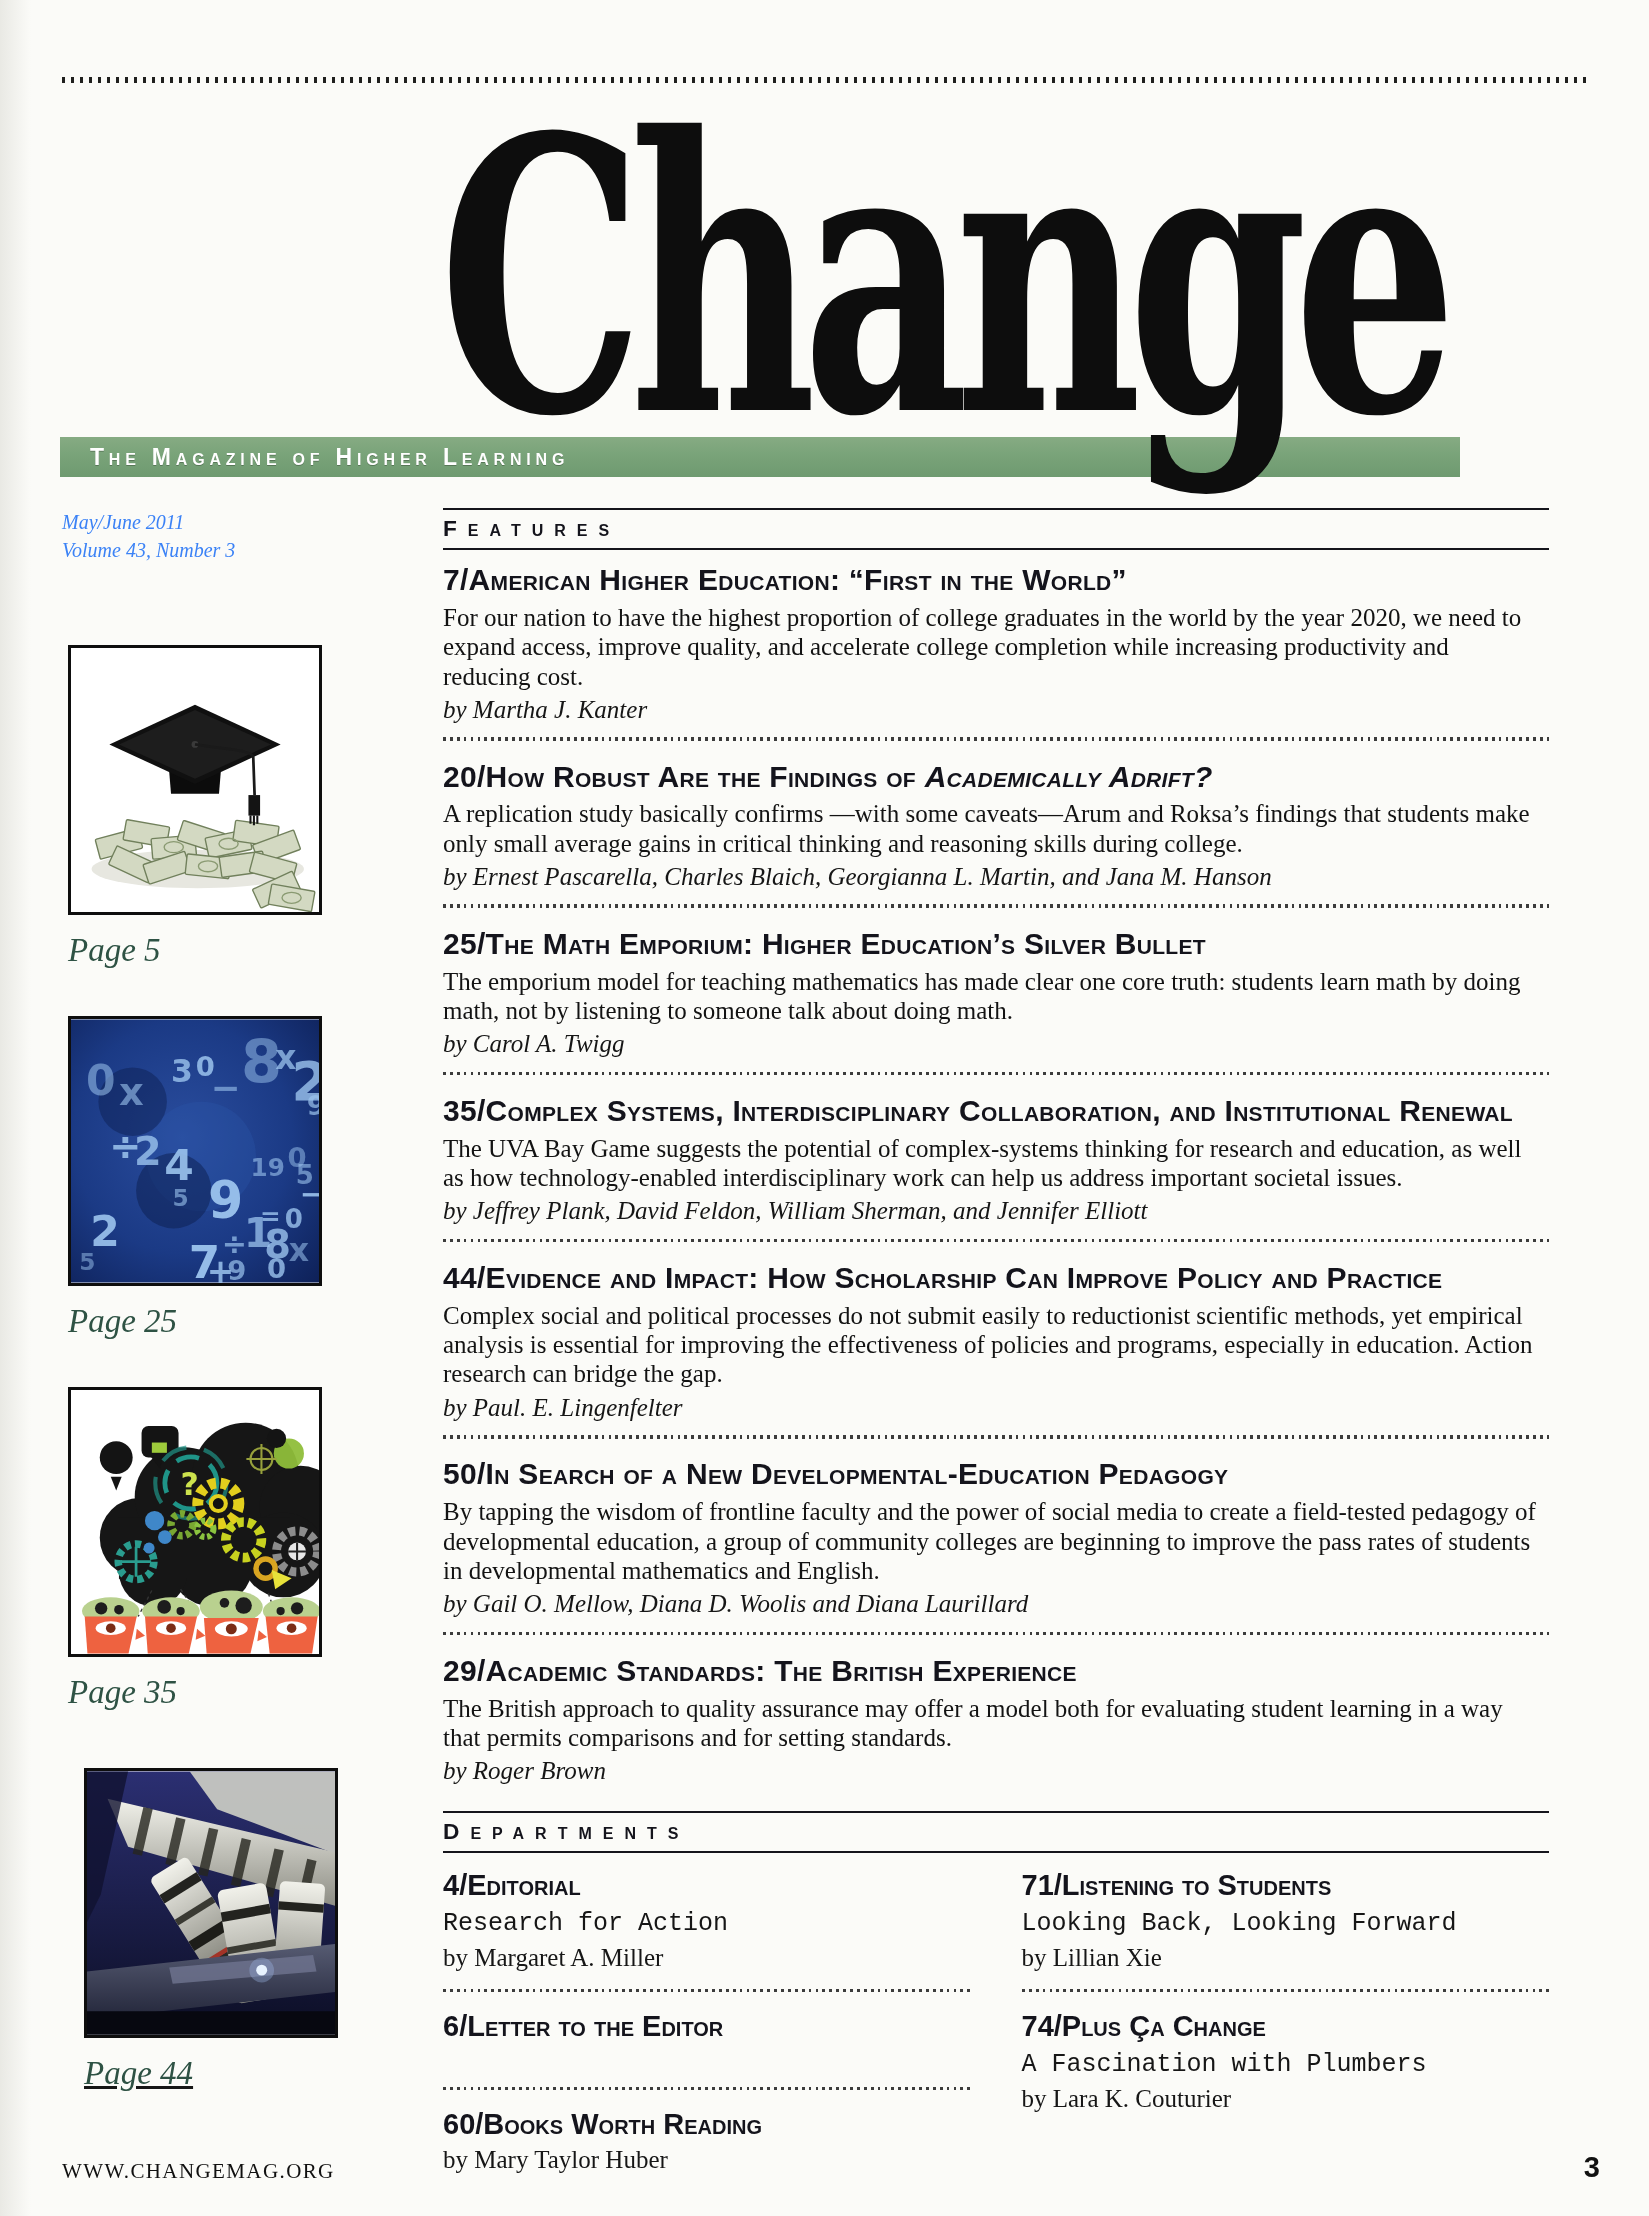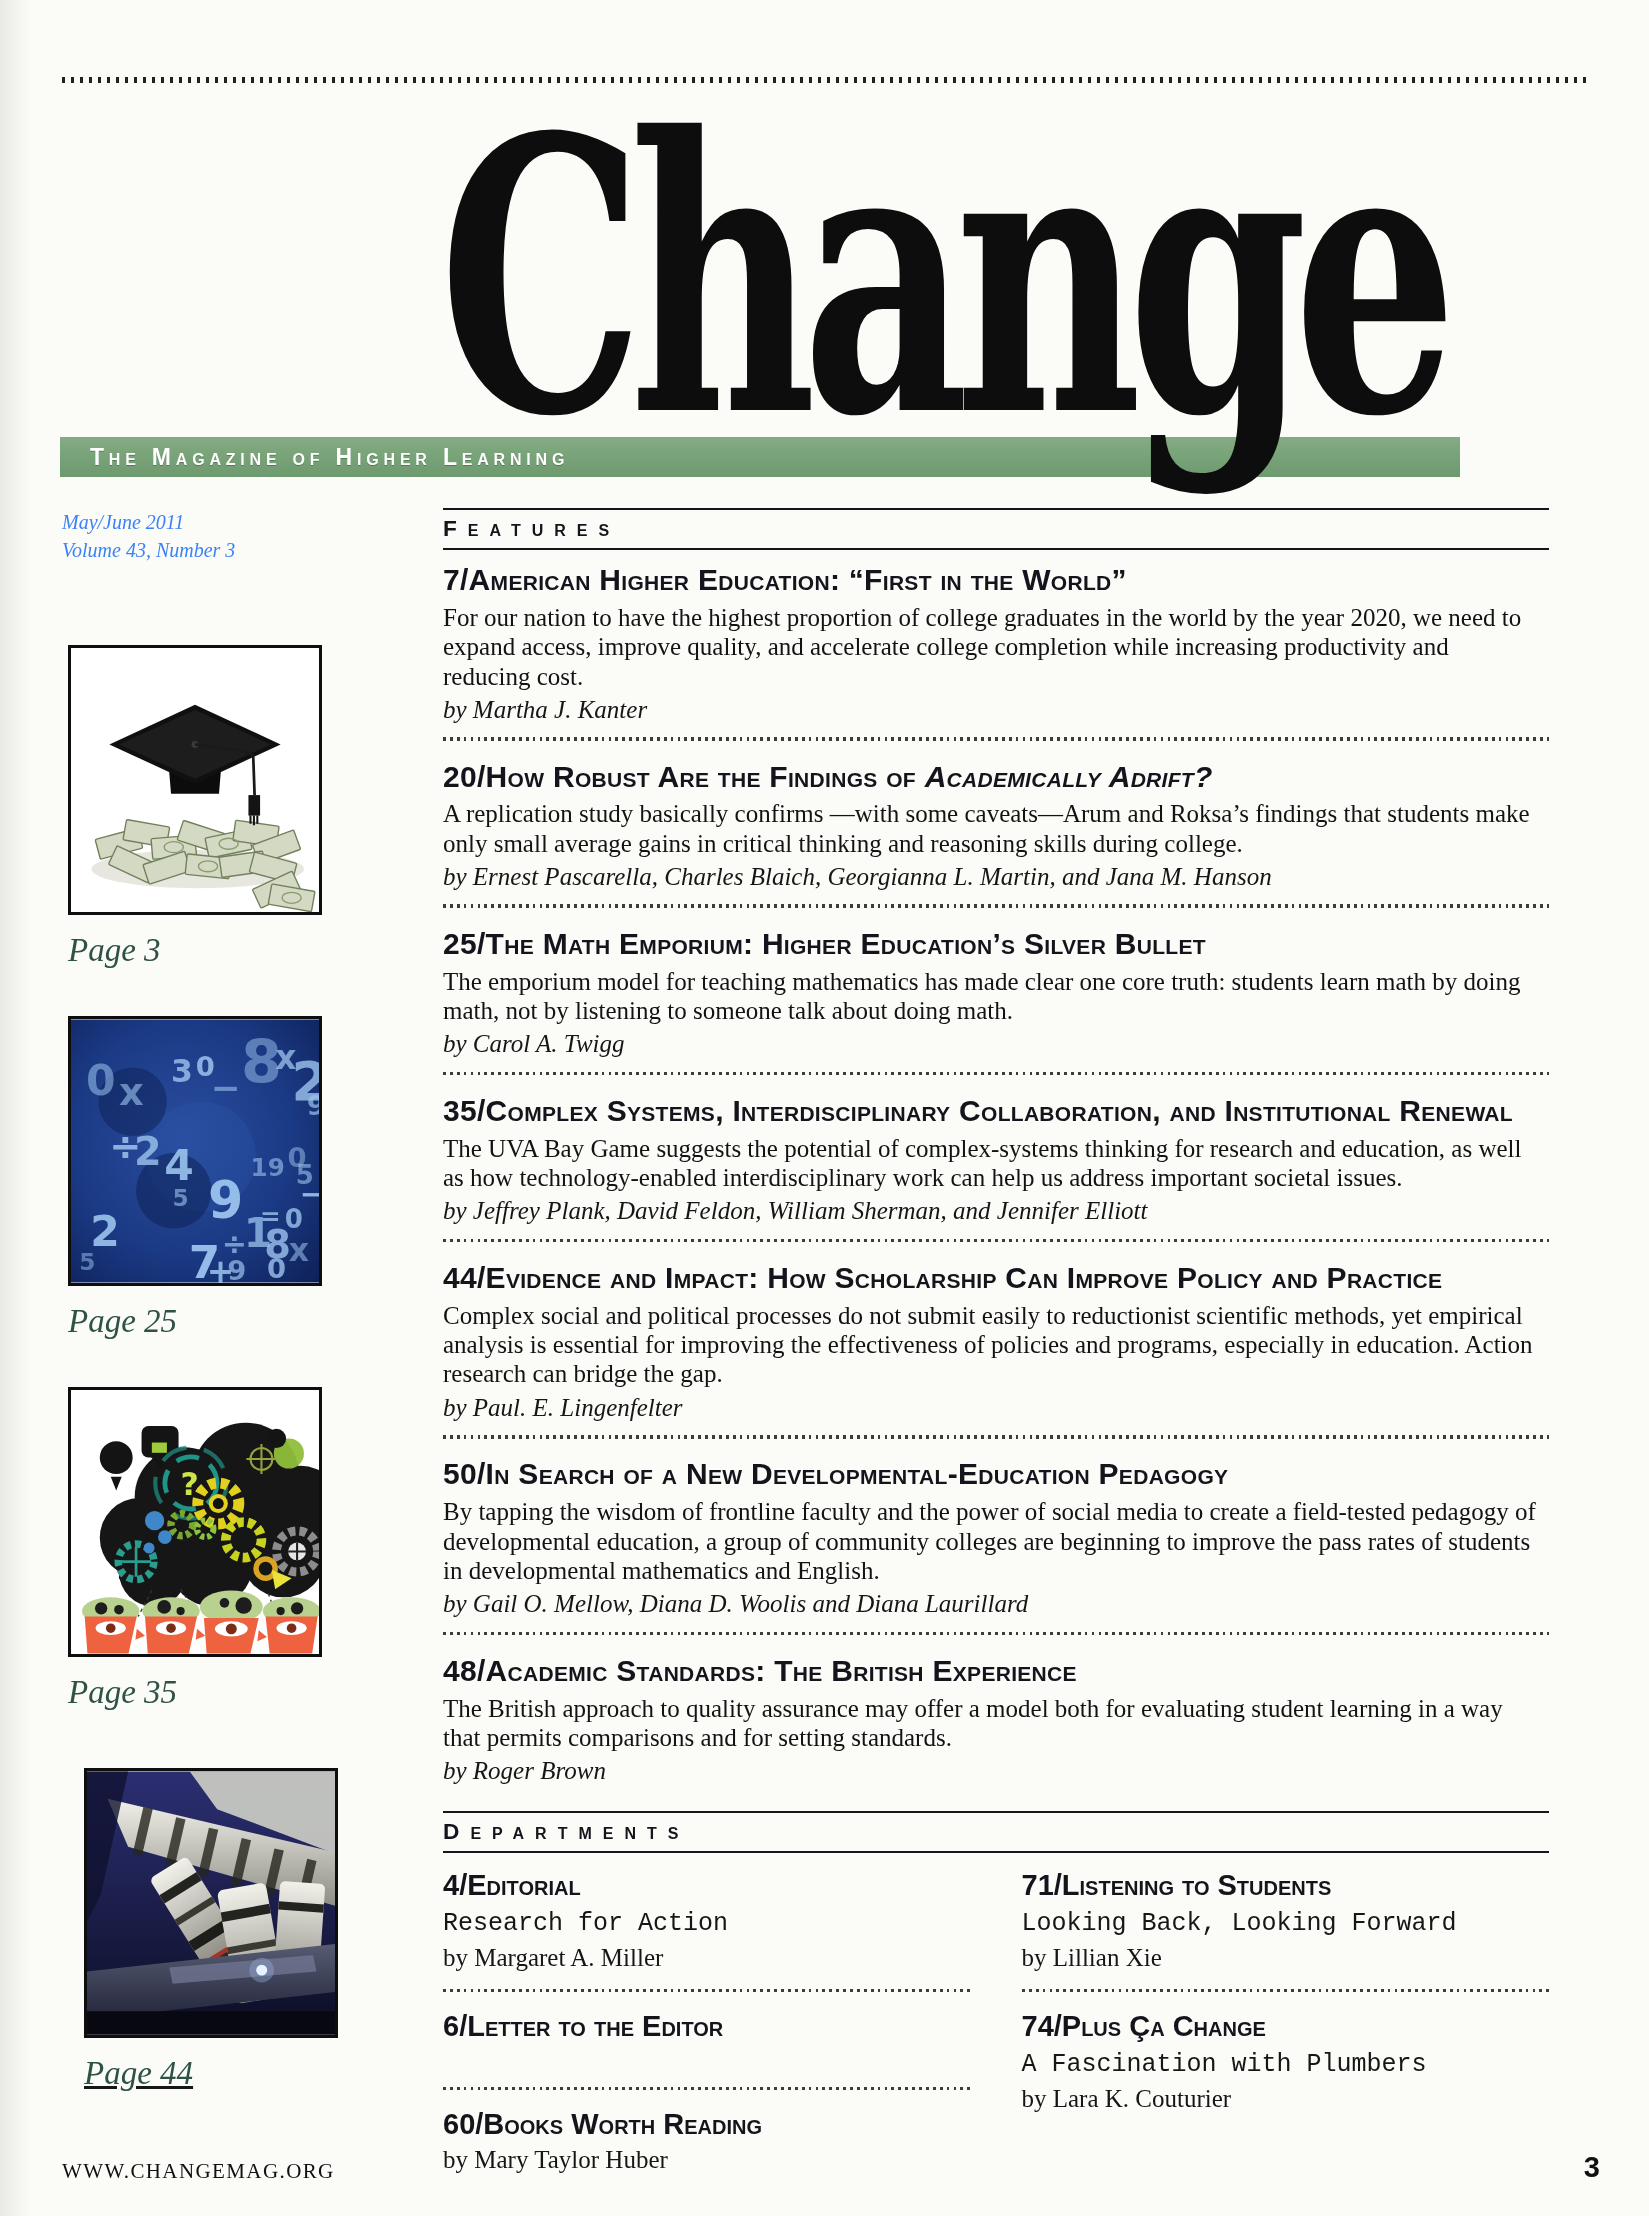--- a/index.html
+++ b/index.html
@@ -180,21 +180,21 @@
         </g>
         <polygon points="140,140 222,140 216,212 146,212" fill="#0c0c0c"></polygon>
         <polygon points="181,82 306,140 181,198 56,140" fill="#101010"></polygon>
         <polygon points="181,90 292,140 181,190 70,140" fill="#1d1d1d"></polygon>
         <circle cx="181" cy="140" r="5" fill="#3a3a3a"></circle>
         <path d="M181,140 C230,148 262,148 266,158 L268,214" stroke="#1a1a1a" stroke-width="4" fill="none"></path>
         <rect x="259" y="214" width="17" height="30" fill="#141414"></rect>
         <path d="M262,244 l0,12 M267,244 l0,14 M272,244 l0,12" stroke="#141414" stroke-width="3"></path>
       </svg>
     </div>
-    <figcaption class="caption">Page 3</figcaption>
+    <figcaption class="caption">Page 5</figcaption>
   </figure>
 
   <figure class="fig fig-2" style="margin:0;">
     <div class="frame">
       <svg width="248" height="264" viewBox="0 0 362 384" xmlns="http://www.w3.org/2000/svg">
         <defs>
           <radialGradient id="bm" cx="45%" cy="45%" r="80%">
             <stop offset="0%" stop-color="#2a4d9e"></stop>
             <stop offset="55%" stop-color="#1b3a85"></stop>
             <stop offset="100%" stop-color="#0d1f55"></stop>
@@ -430,21 +430,21 @@
     <div class="dotsep"></div>
 
     <article class="article">
       <div class="article-title"><span>50/In Search of a New Developmental-Education Pedagogy</span></div>
       <div class="article-desc">By tapping the wisdom of frontline faculty and the power of social media to create a field-tested pedagogy of developmental education, a group of community colleges are beginning to improve the pass rates of students in developmental mathematics and English.</div>
       <div class="article-byline">by Gail O. Mellow, Diana D. Woolis and Diana Laurillard</div>
     </article>
     <div class="dotsep"></div>
 
     <article class="article">
-      <div class="article-title"><span>48/Academic Standards: The British Experience</span></div>
+      <div class="article-title"><span>29/Academic Standards: The British Experience</span></div>
       <div class="article-desc">The British approach to quality assurance may offer a model both for evaluating student learning in a way that permits comparisons and for setting standards.</div>
       <div class="article-byline">by Roger Brown</div>
     </article>
 
     <header class="sec dept-sec">
       <span class="sec-label">Departments</span>
     </header>
 
     <div class="dept-row">
       <div class="dept-col">

